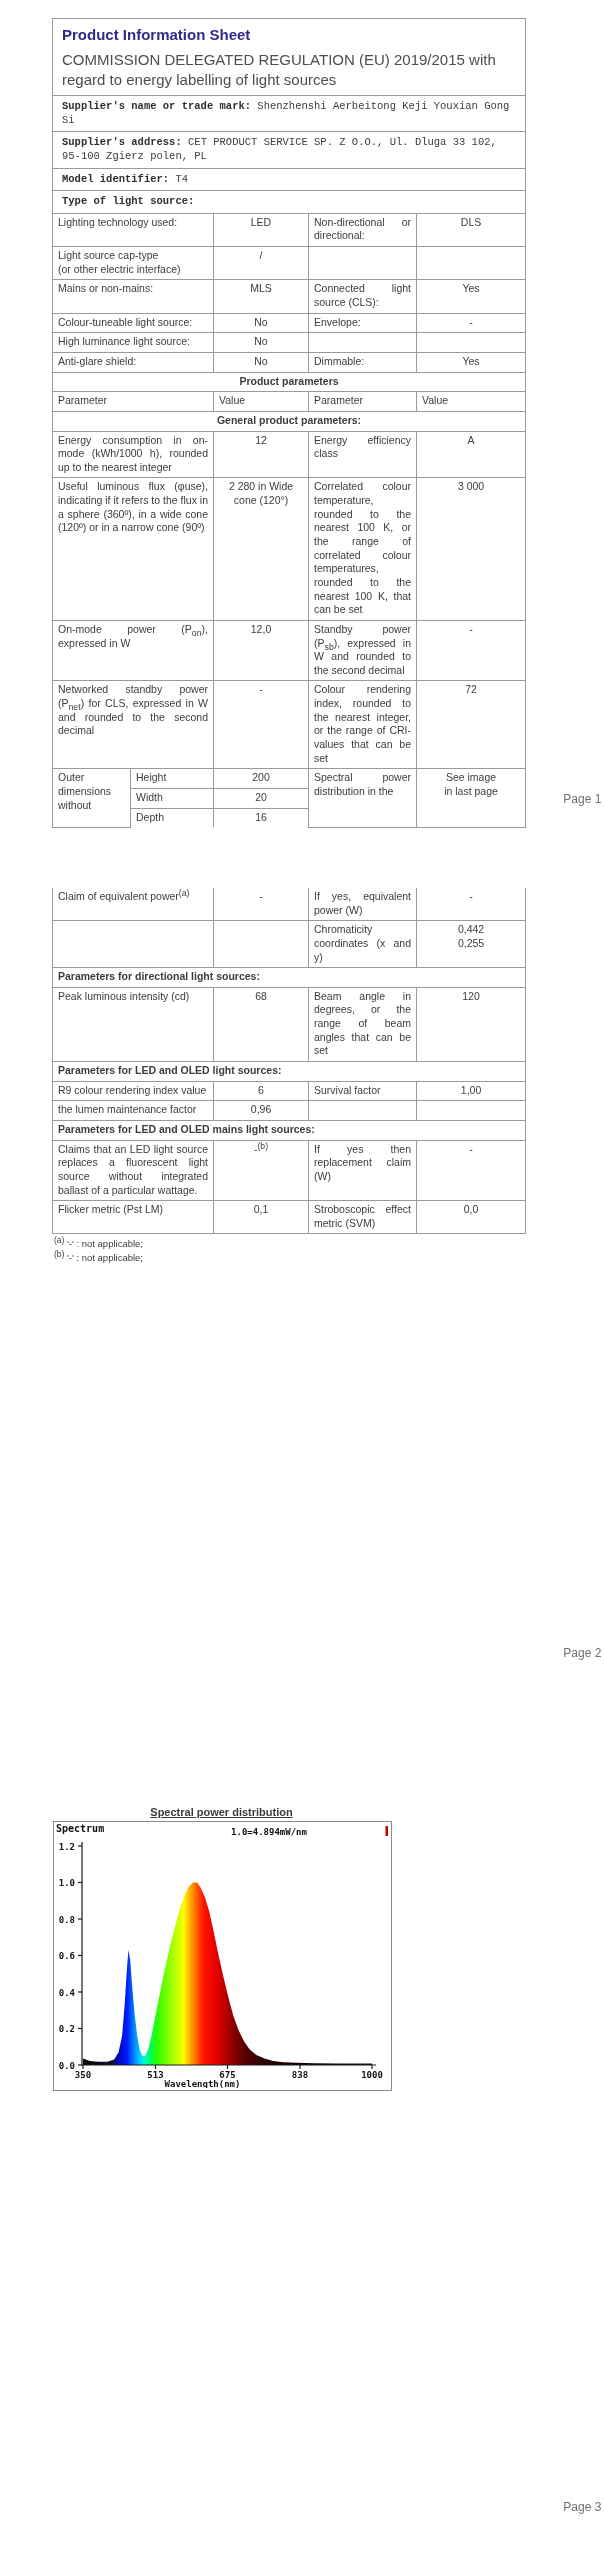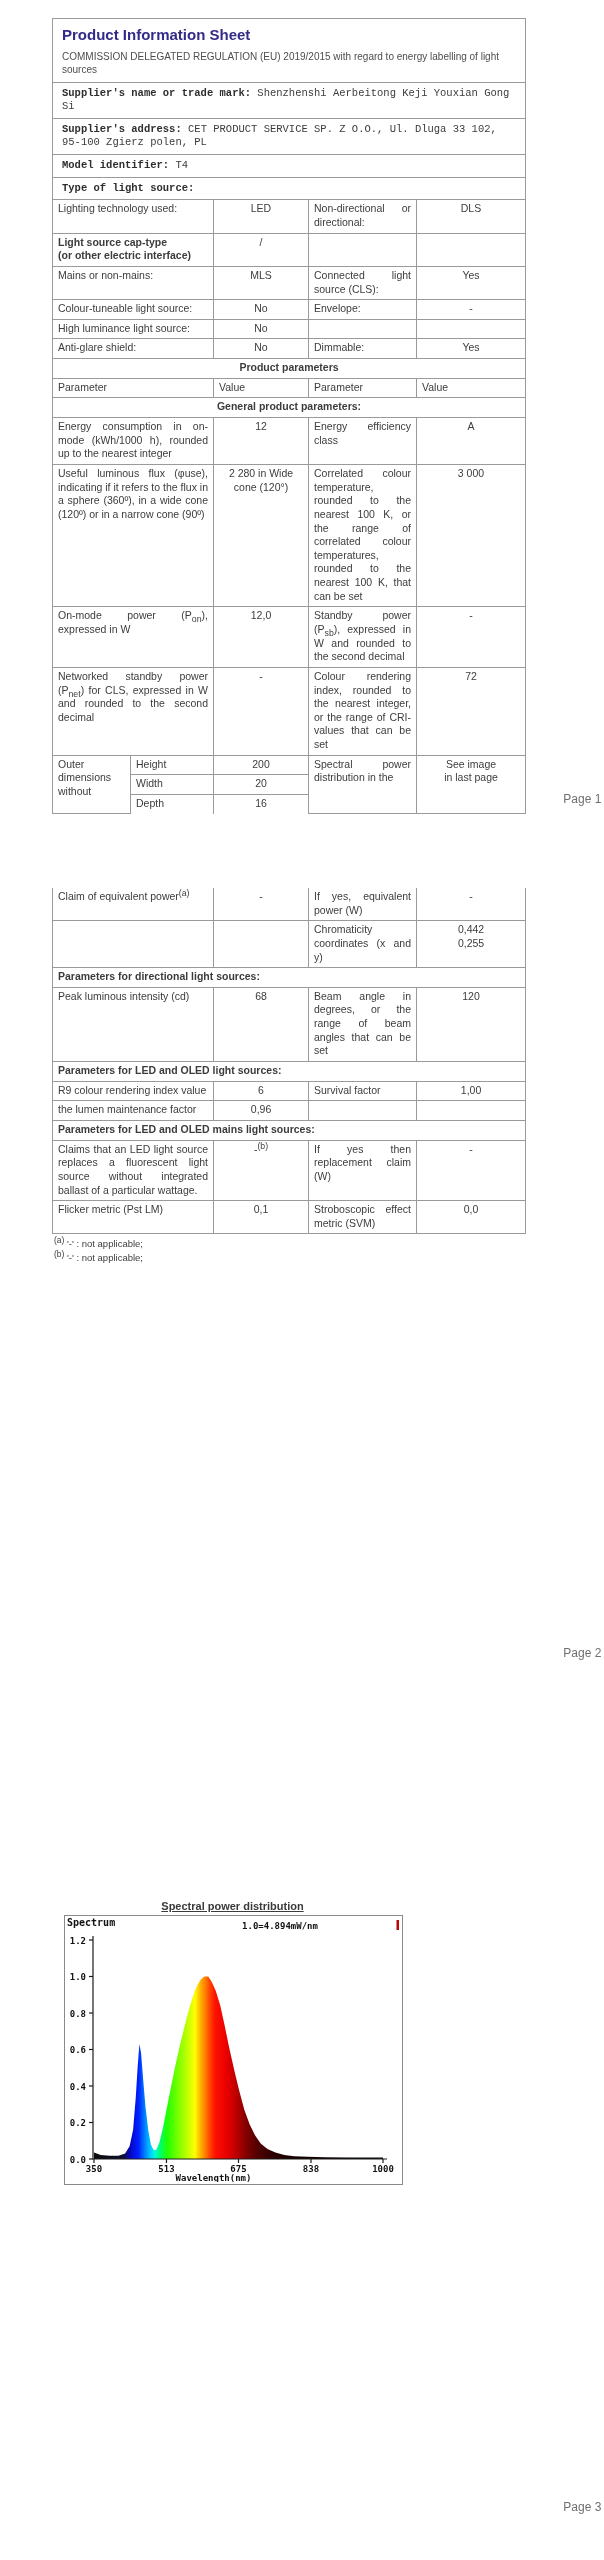--- a/index.html
+++ b/index.html
@@ -11,37 +11,37 @@
   table.sheet{border-collapse:collapse;table-layout:fixed;width:473px;}
   table.sheet td{
     border:1px solid #9a9a9a;padding:2px 5px 3px 5px;
     font-size:10.5px;line-height:1.3;vertical-align:top;color:#3c3c3c;
     word-wrap:break-word;
   }
   td.v{text-align:center;}
   td.p,td.q{text-align:justify;}
   td.section{font-weight:bold;color:#2e2e2e;}
   td.center{text-align:center;}
-  td.gap{line-height:1.75;font-weight:bold;}
+  td.gap{line-height:1.75;}
   #p1-body tr:last-child td{border-bottom:none;}
   #p2-body tr:first-child td{border-top:none;}
   .title-cell{padding:6px 9px 5px 9px !important;}
   .doc-title{margin:0 0 5px 0;font-size:15px;font-weight:bold;color:#332b87;letter-spacing:0;}
-  .doc-subtitle{margin:0;font-size:10px;line-height:1.35;color:#4e4e4e;}
+  .doc-subtitle{margin:0;font-size:15px;line-height:1.35;color:#4e4e4e;}
   .field-cell{padding:4px 9px !important;font-size:10.5px;font-family:Liberation Mono, monospace;}
   .field-cell b{color:#2e2e2e;}
   .footnotes{margin-top:4px;padding-left:2px;font-size:9.5px;color:#3c3c3c;}
   .footnotes div{margin-bottom:3px;}
   .footnotes sup{font-size:8.5px;}
   .page-footer{
     position:absolute;left:52px;width:566px;text-align:right;
     font-size:12px;color:#6f6f6f;
   }
   
-  #page3{left:53px;top:1900px;width:420px;margin-left:11px;}
+  #page3{left:53px;top:1806px;width:420px;}
   .chart-title{
     width:337px;text-align:center;font-weight:bold;font-size:11px;
     text-decoration:underline;color:#3a3a3a;
   }
   .chart-box{
     margin-top:3px;width:337px;height:268px;border:1px solid #8a8a8a;
     position:relative;background:#fff;
   }
   .chart-box svg{position:absolute;left:0;top:0;}
   sub,sup{line-height:0;}

